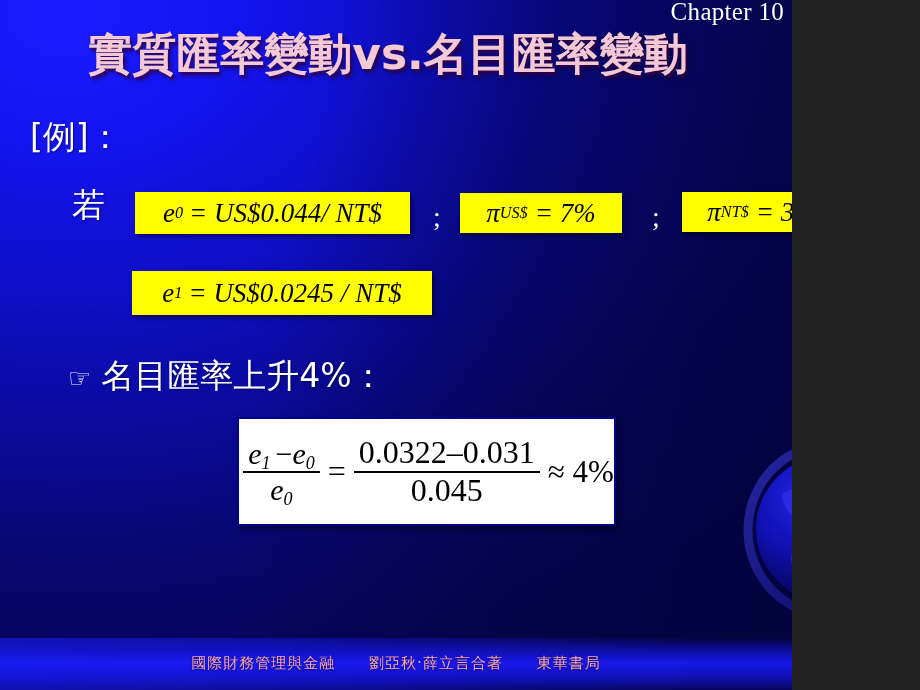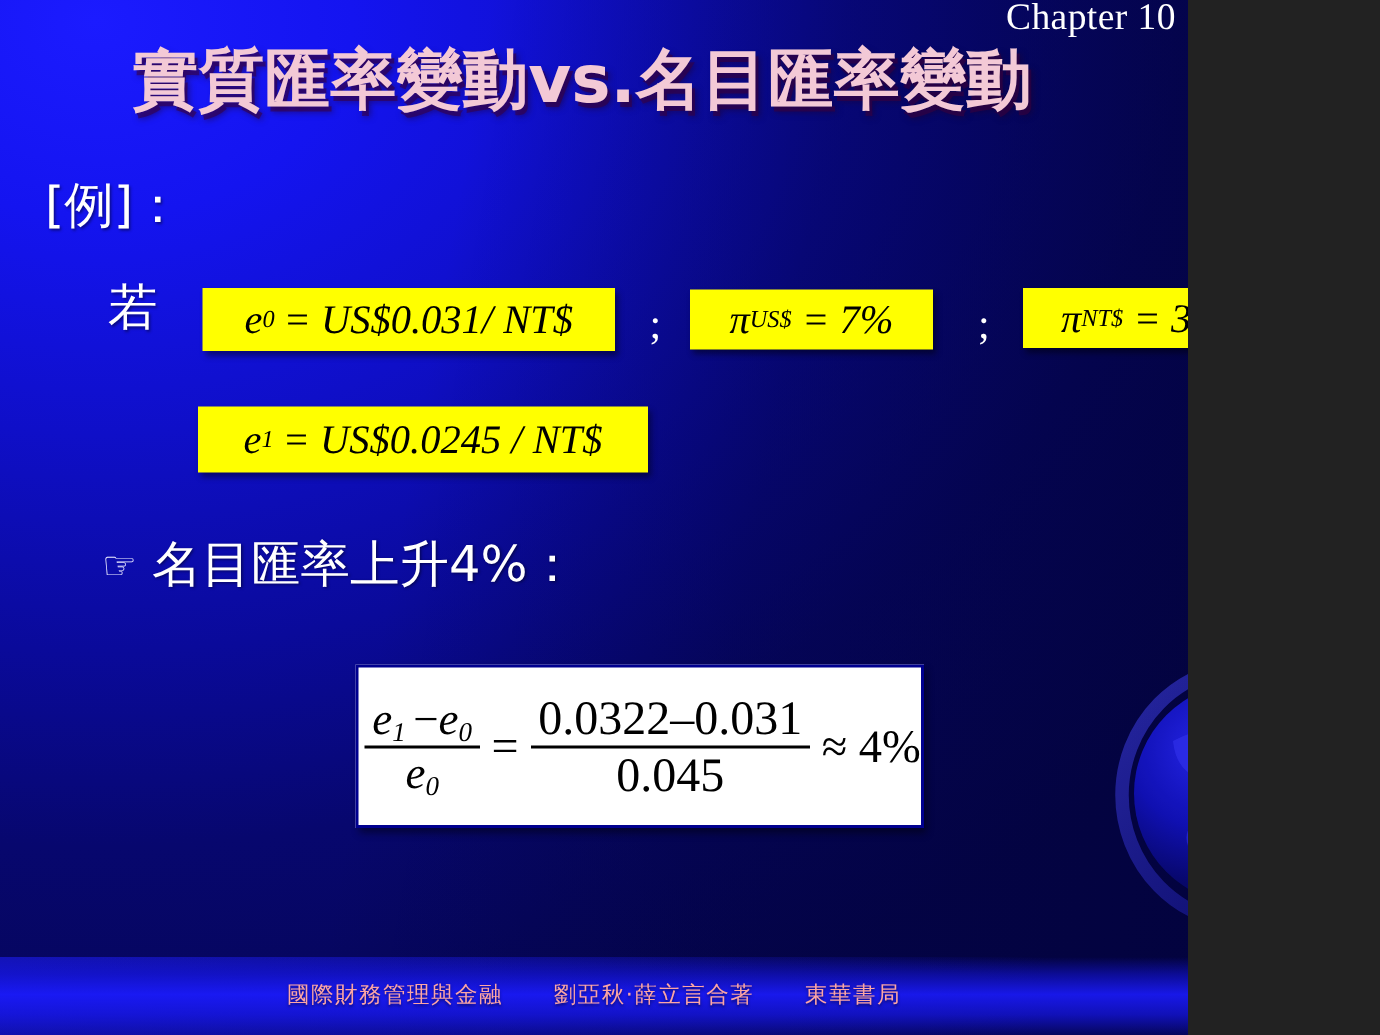--- a/index.html
+++ b/index.html
@@ -142,21 +142,21 @@
   #chip-pi1 { left: 460px; top: 193px; width: 162px; height: 40px; }
   #chip-pi2 { left: 682px; top: 192px; width: 160px; height: 40px; }
   #chip-e1  { left: 132px; top: 271px; width: 300px; height: 44px; }
   #sep1 { left: 433px; top: 203px; }
   #sep2 { left: 652px; top: 203px; }
 
   
   #eq-box {
     position: absolute;
     left: 237px;
-    top: 443px;
+    top: 417px;
     width: 375px;
     height: 105px;
     background: #ffffff;
     border: 2px solid #00008f;
     box-shadow: 2px 3px 5px rgba(0,0,0,0.45);
     display: flex;
     align-items: center;
     justify-content: center;
     font-family: "Liberation Serif", "DejaVu Serif", serif;
     color: #000000;
@@ -250,21 +250,21 @@
   <div class="chapter">Chapter 10</div>
   <div class="slide-title">實質匯率變動vs.名目匯率變動</div>
 
   <div class="cn-text" id="ex-label">[例]：</div>
   <div class="cn-text" id="ruo-label">若</div>
 
   <div class="chip" id="chip-e0">
     <span class="ital">e</span>
       <sub class="v">0</sub>
       <span style="display:inline-block;width:6px"></span>
-      <span>= US$0.031/ NT$</span>
+      <span>= US$0.044/ NT$</span>
   </div>
 
   <div class="sep" id="sep1">;</div>
 
   <div class="chip" id="chip-pi1">
     <span class="ital">π</span>
       <sub class="v">US$</sub>
       <span style="display:inline-block;width:7px"></span>
       <span>= 7%</span>
   </div>

